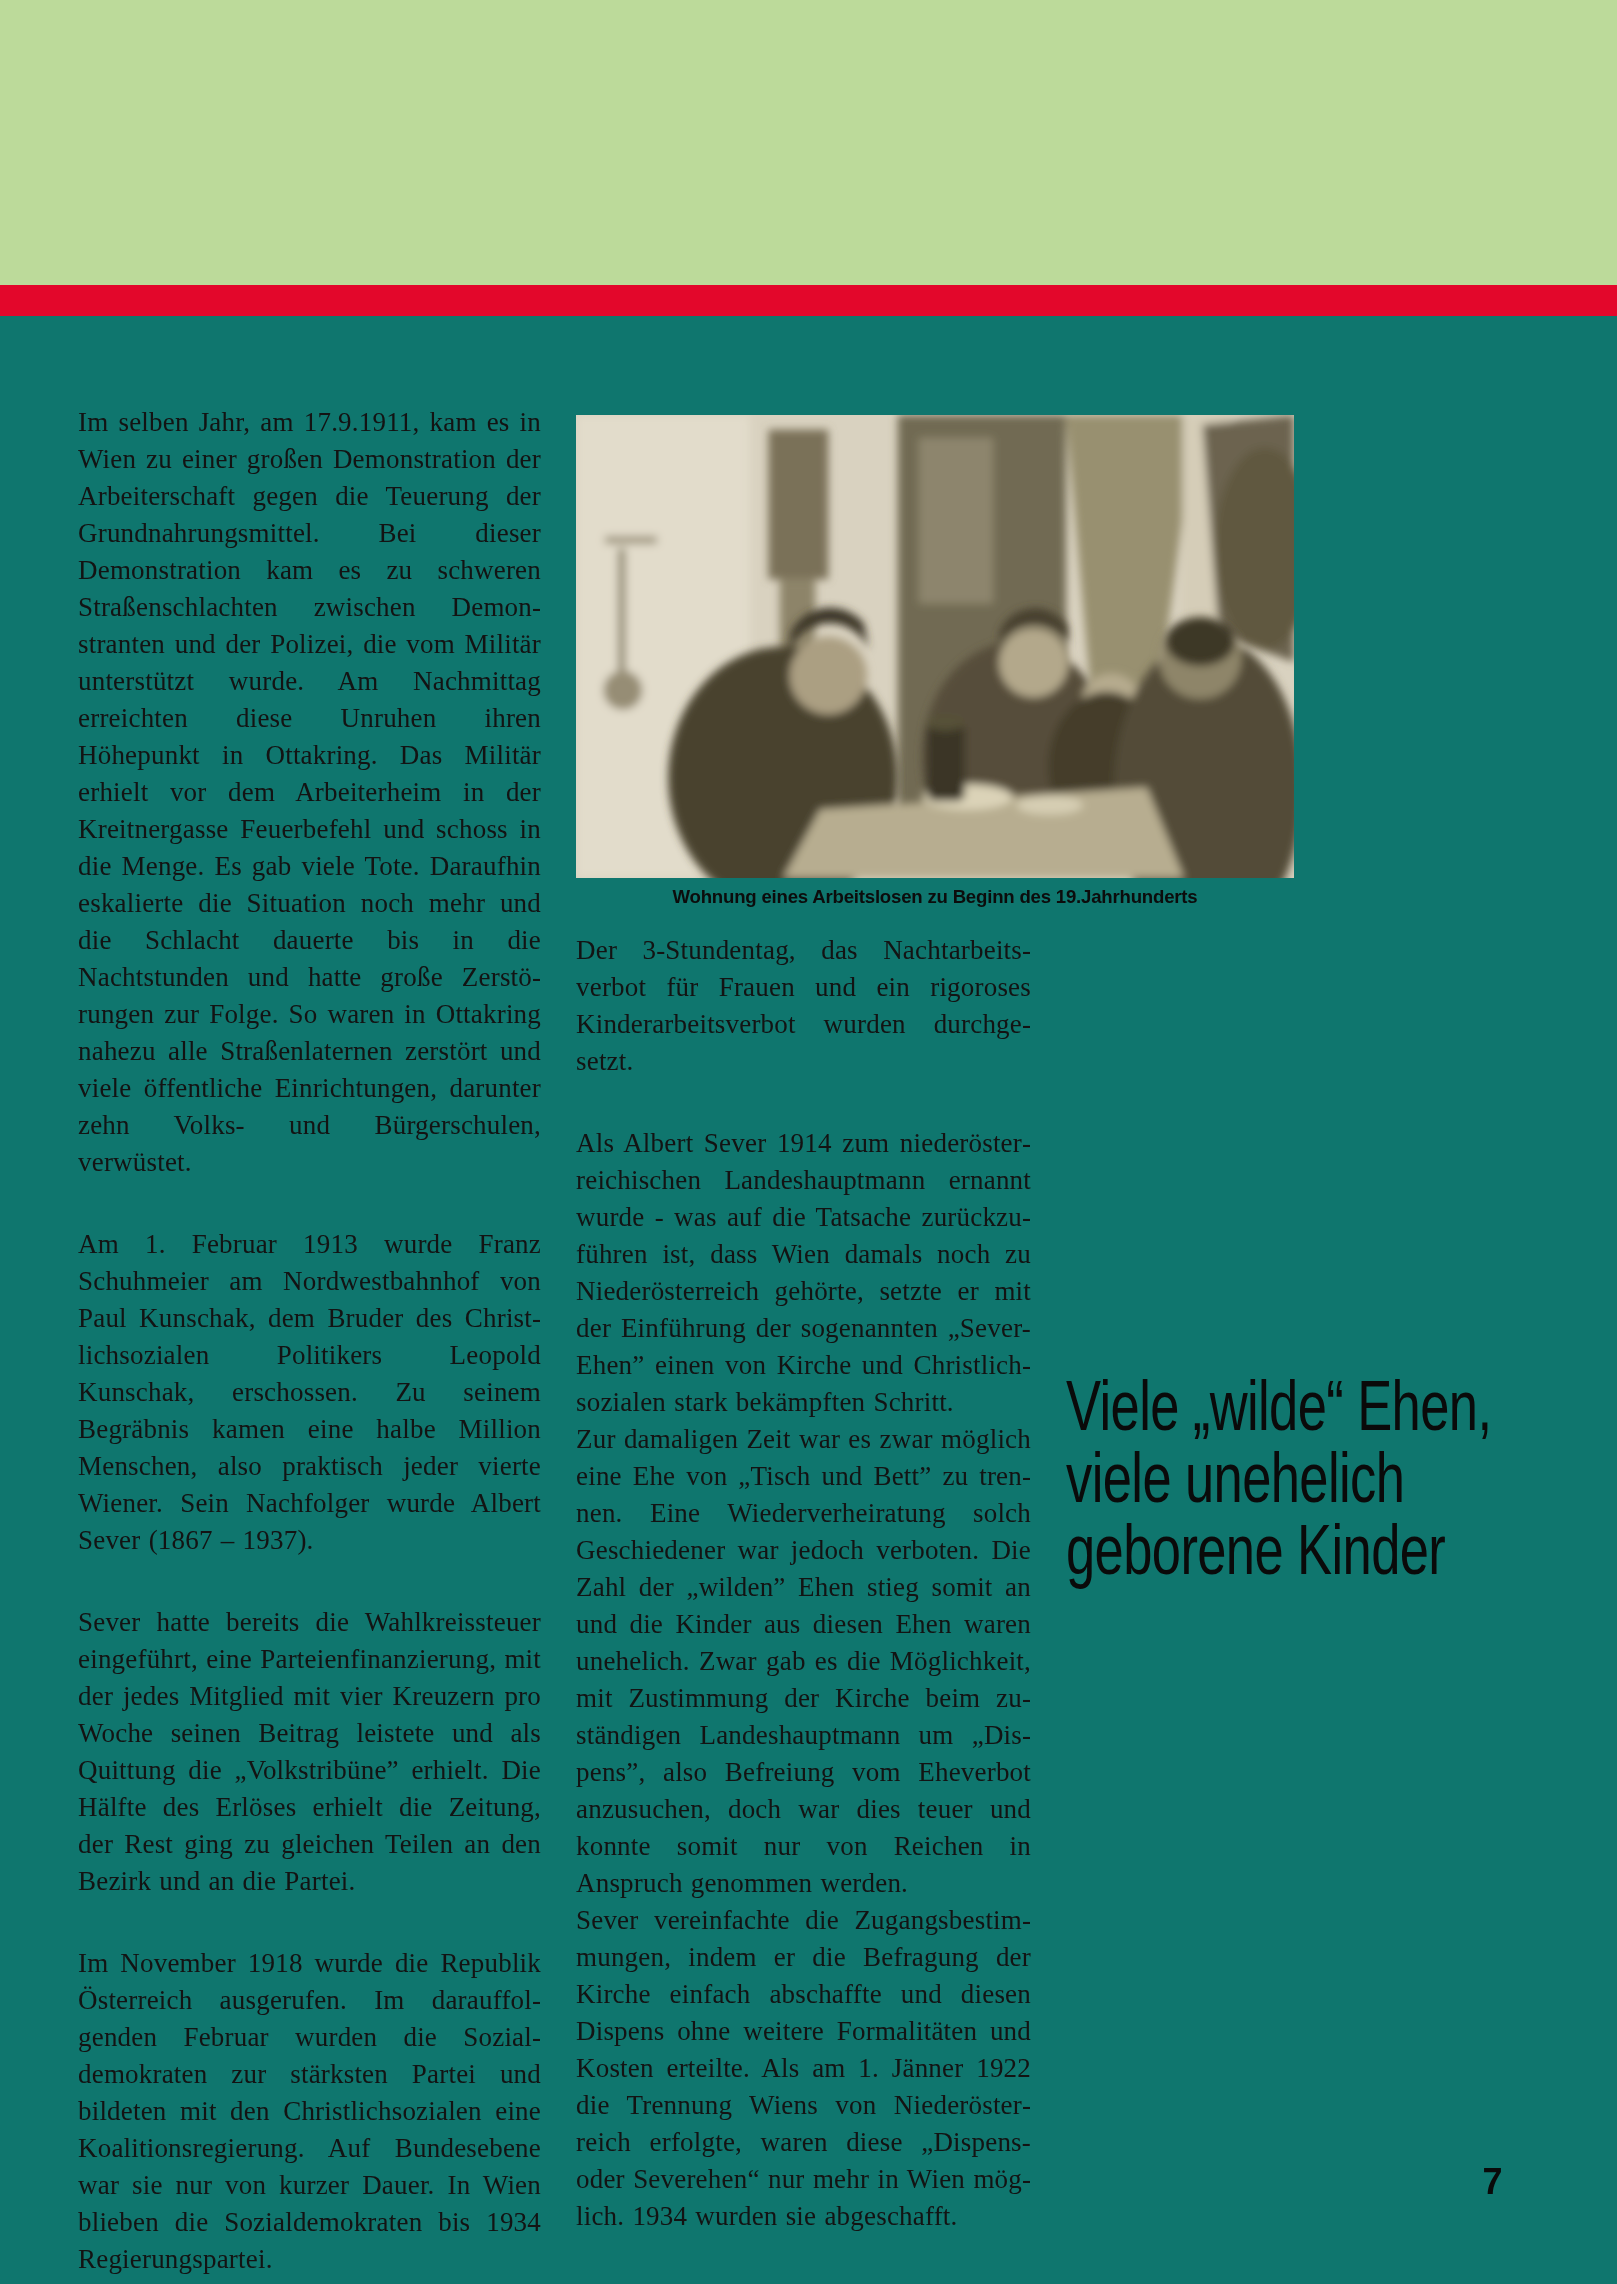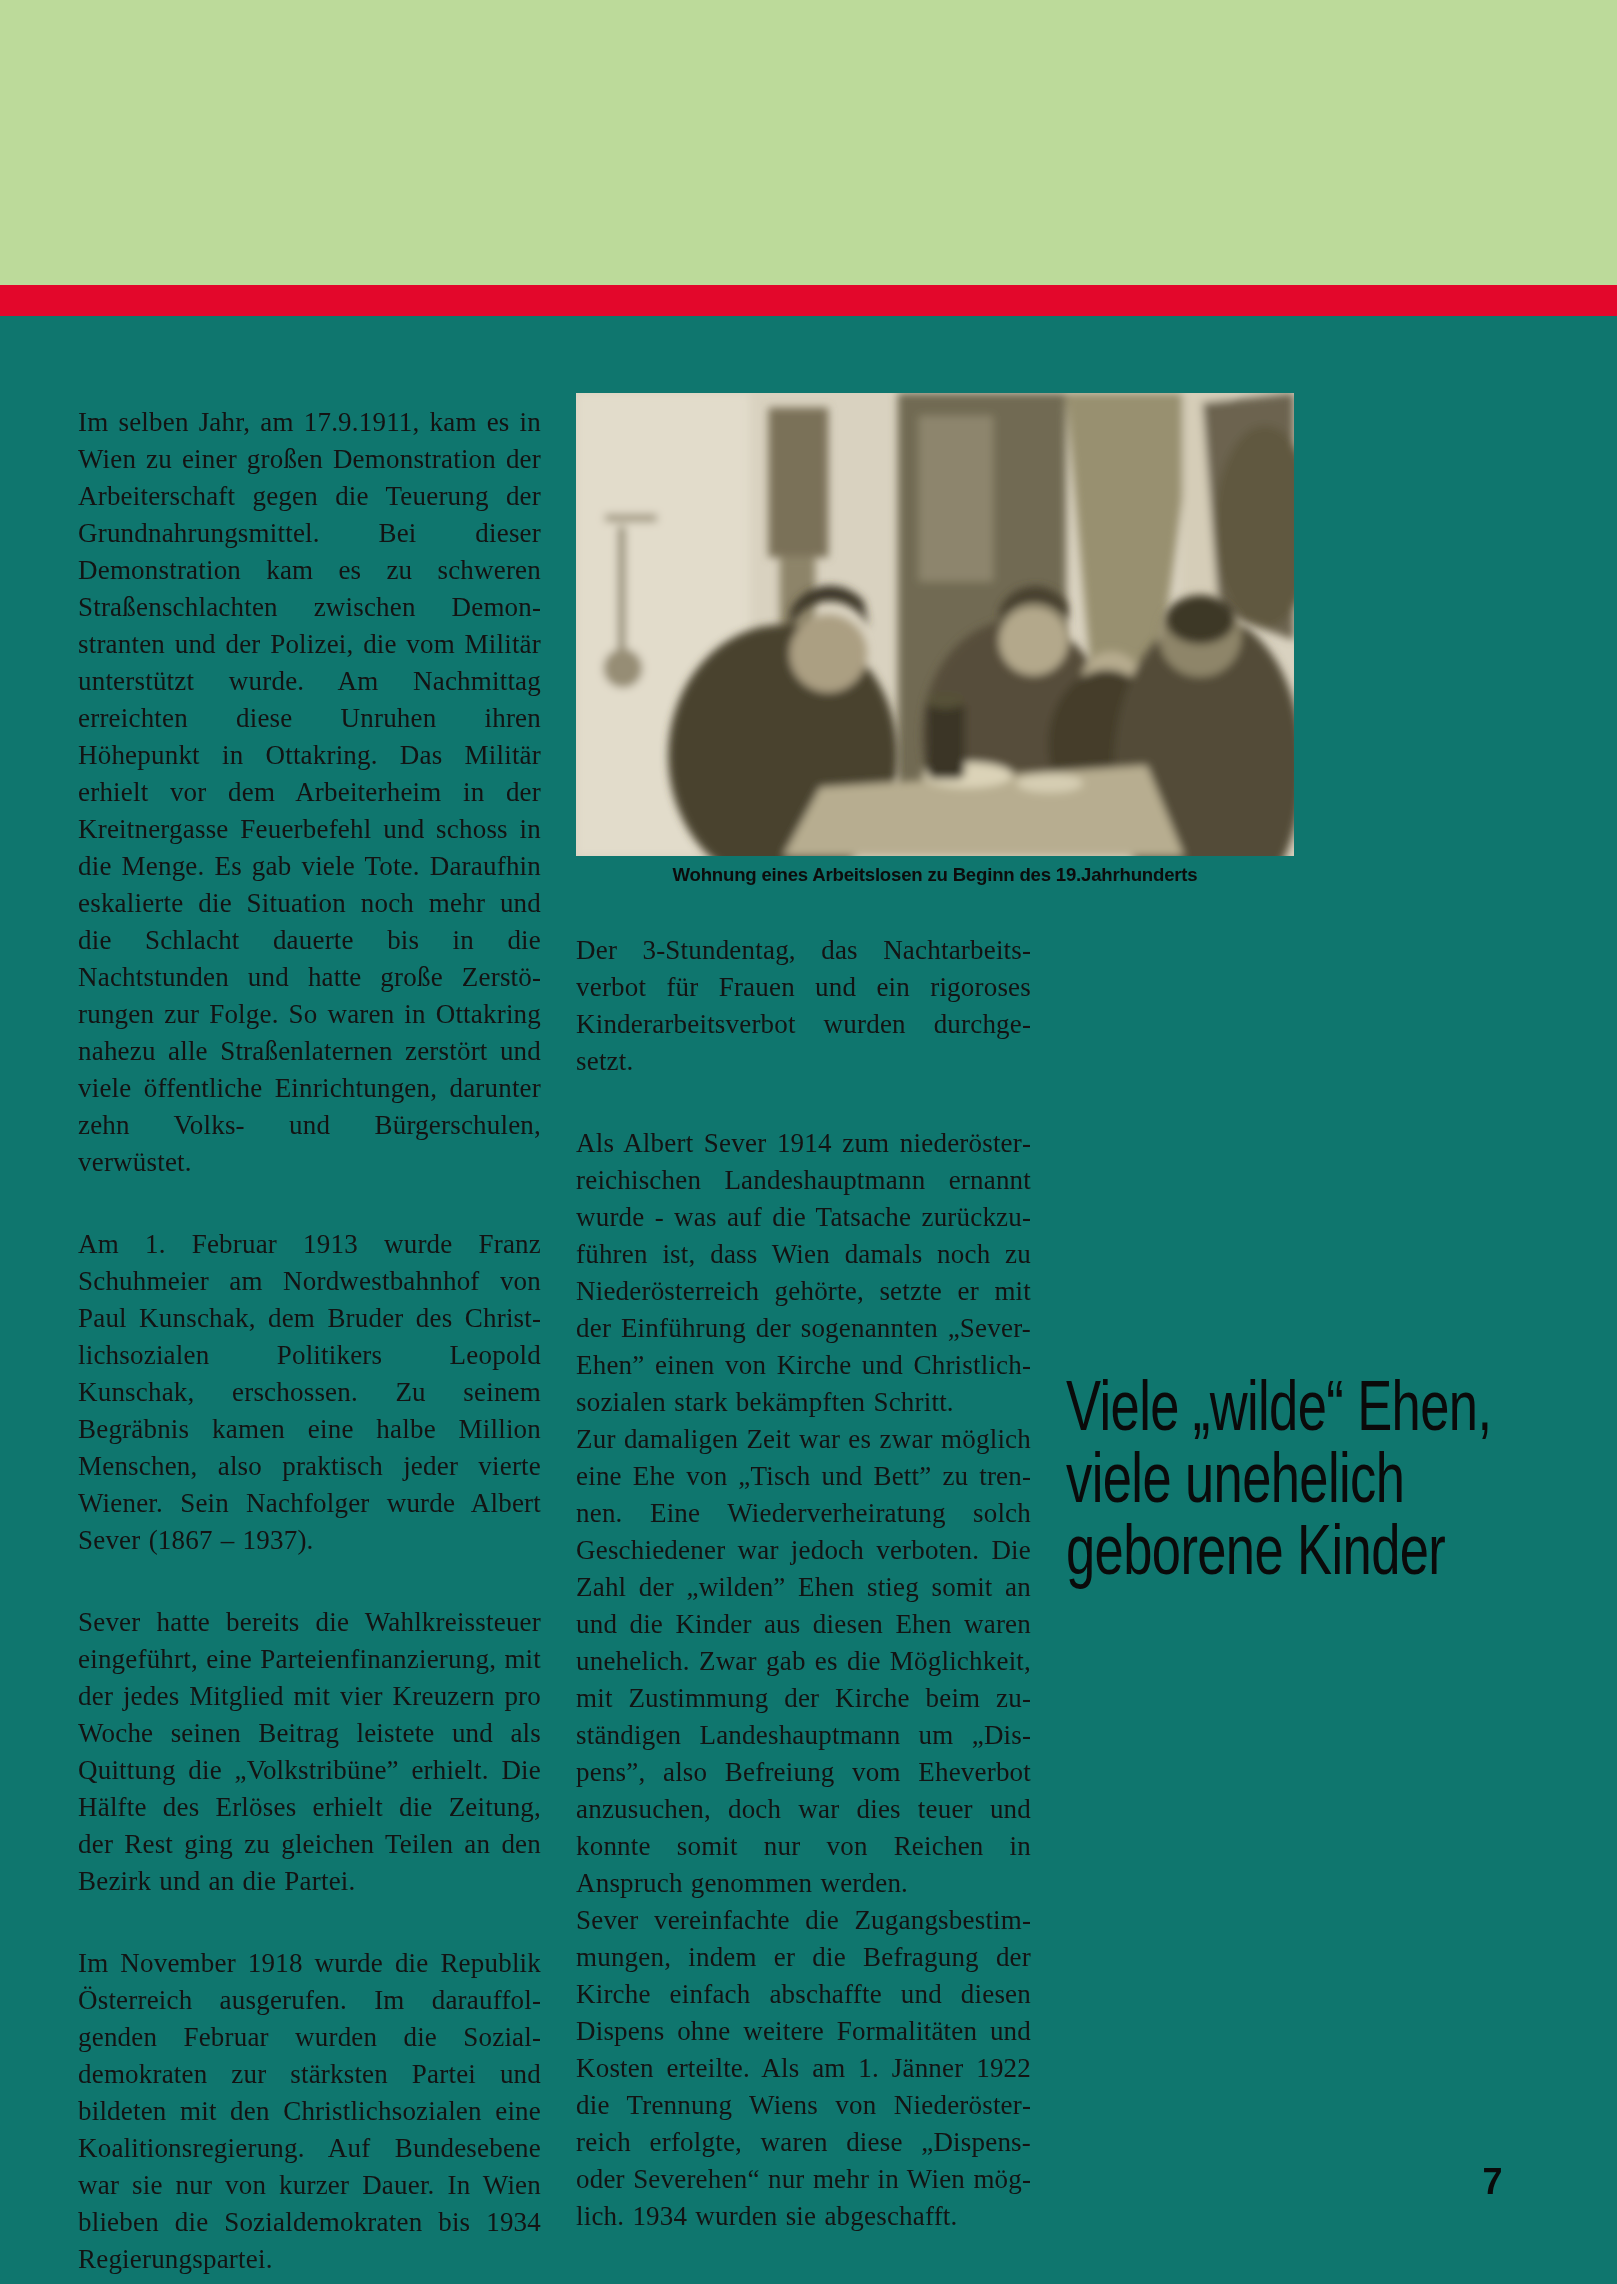--- a/index.html
+++ b/index.html
@@ -14,21 +14,21 @@
     margin:0 0 45px 0;
     font-size:27px; line-height:37px;
     text-align:justify; letter-spacing:0.2px; word-spacing:1.2px;
     hyphens:manual; -webkit-hyphens:manual;
   }
   .bodycol p.tight { margin-bottom:0; }
 
   .col-left   { position:absolute; left:78px;  top:404px;  width:463px; }
   .col-middle { position:absolute; left:576px; top:932px; width:455px; }
 
-  .photo-figure { position:absolute; left:576px; top:393px; width:718px; margin:0; }
+  .photo-figure { position:absolute; left:576px; top:415px; width:718px; margin:0; }
   .photo-figure svg { display:block; width:718px; height:463px; }
   .photo-caption {
     margin-top:8px; text-align:center;
     font-family:"Liberation Sans", sans-serif; font-weight:bold;
     font-size:18.6px; letter-spacing:-0.2px; color:#0c0c0c;
   }
 
   .pullquote {
     position:absolute; left:1066px; top:1370px; width:631px;
     font-family:"Liberation Sans", sans-serif;

